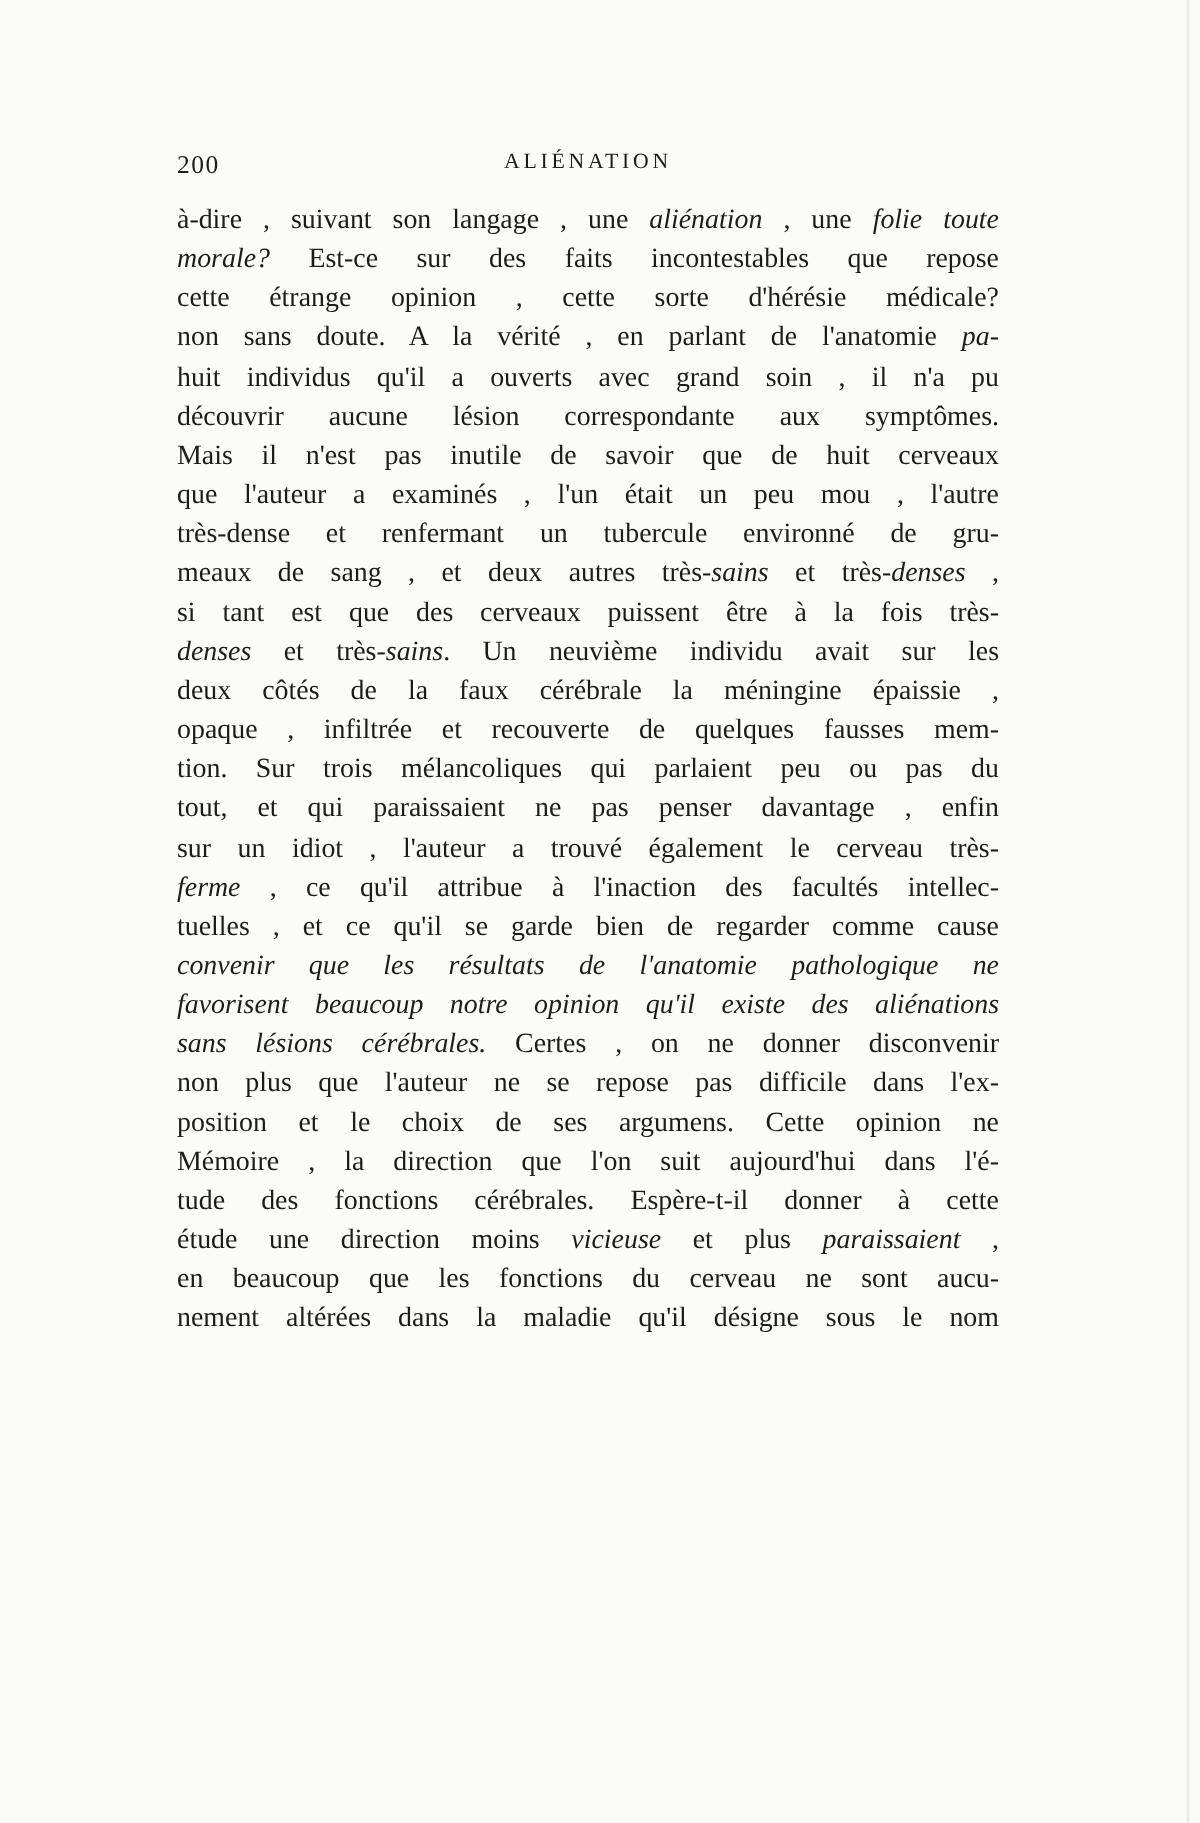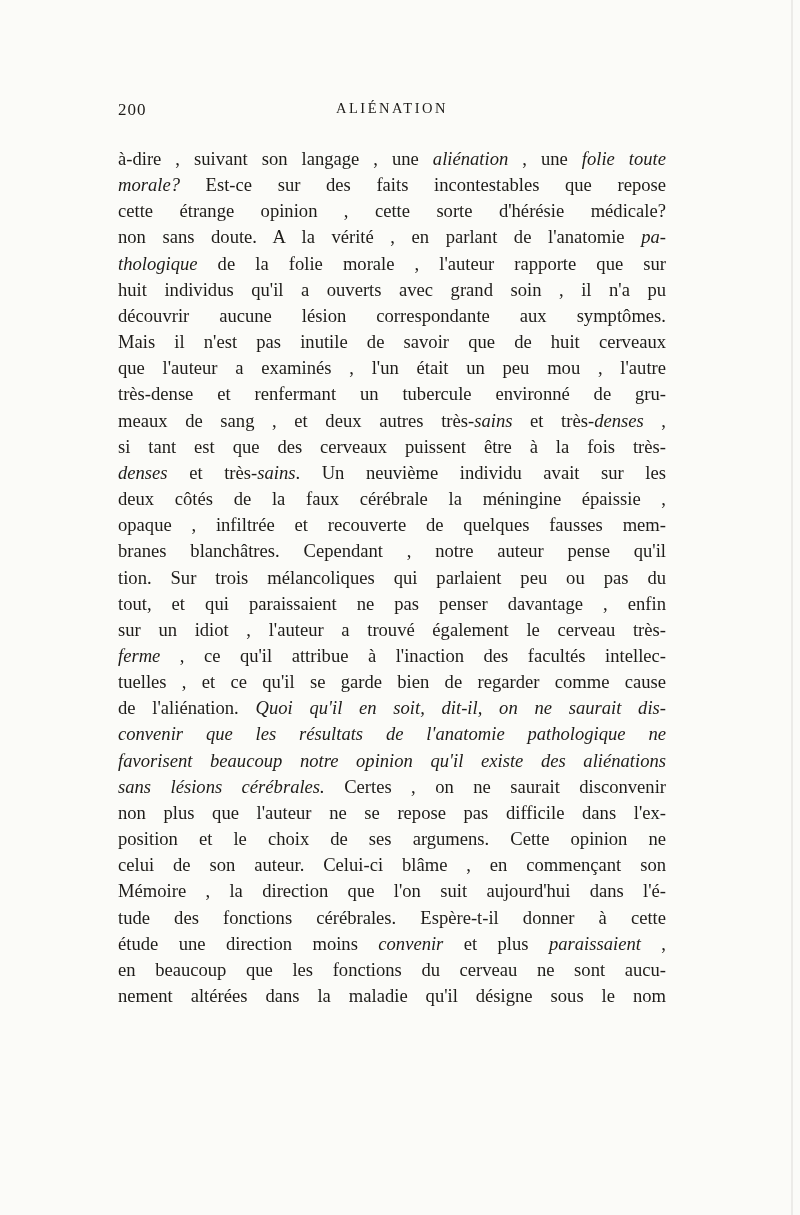--- a/index.html
+++ b/index.html
@@ -25,21 +25,21 @@
   }
   .page-inner {
     position: absolute;
     left: 118px;
     top: 96px;
     width: 548px;
   }
   .running-head {
     position: relative;
     height: 30px;
-    margin-bottom: 20px;
+    margin-bottom: 8px;
   }
   .page-number {
     position: absolute;
     left: 0;
     top: 4px;
     font-size: 17px;
     letter-spacing: 1px;
   }
   .header-title {
     position: absolute;
@@ -71,43 +71,39 @@
 <div class="page-inner">
   <div class="running-head">
     <span class="page-number">200</span>
     <span class="header-title">ALIÉNATION</span>
   </div>
   <div class="body-text">
       <div class="line"><span>à-dire , suivant son langage , une </span><em>aliénation</em><span> , une </span><em>folie toute</em></div>
       <div class="line"><em>morale?</em><span> Est-ce sur des faits incontestables que repose</span></div>
       <div class="line"><span>cette étrange opinion , cette sorte d'hérésie médicale?</span></div>
       <div class="line"><span>non sans doute. A la vérité , en parlant de l'anatomie </span><em>pa-</em></div>
-      <div class="line"><em>thologique</em><span> de la folie morale , l'auteur rapporte que sur</span></div>
       <div class="line"><span>huit individus qu'il a ouverts avec grand soin , il n'a pu</span></div>
       <div class="line"><span>découvrir aucune lésion correspondante aux symptômes.</span></div>
       <div class="line"><span>Mais il n'est pas inutile de savoir que de huit cerveaux</span></div>
       <div class="line"><span>que l'auteur a examinés , l'un était un peu mou , l'autre</span></div>
       <div class="line"><span>très-dense et renfermant un tubercule environné de gru-</span></div>
       <div class="line"><span>meaux de sang , et deux autres très-</span><em>sains</em><span> et très-</span><em>denses</em><span> ,</span></div>
       <div class="line"><span>si tant est que des cerveaux puissent être à la fois très-</span></div>
       <div class="line"><em>denses</em><span> et très-</span><em>sains</em><span>. Un neuvième individu avait sur les</span></div>
       <div class="line"><span>deux côtés de la faux cérébrale la méningine épaissie ,</span></div>
       <div class="line"><span>opaque , infiltrée et recouverte de quelques fausses mem-</span></div>
-      <div class="line"><span>branes blanchâtres. Cependant , notre auteur pense qu'il</span></div>
       <div class="line"><span>tion. Sur trois mélancoliques qui parlaient peu ou pas du</span></div>
       <div class="line"><span>tout, et qui paraissaient ne pas penser davantage , enfin</span></div>
       <div class="line"><span>sur un idiot , l'auteur a trouvé également le cerveau très-</span></div>
       <div class="line"><em>ferme</em><span> , ce qu'il attribue à l'inaction des facultés intellec-</span></div>
       <div class="line"><span>tuelles , et ce qu'il se garde bien de regarder comme cause</span></div>
-      <div class="line"><span>de l'aliénation. </span><em>Quoi qu'il en soit, dit-il, on ne saurait dis-</em></div>
       <div class="line"><em>convenir que les résultats de l'anatomie pathologique ne</em></div>
       <div class="line"><em>favorisent beaucoup notre opinion qu'il existe des aliénations</em></div>
-      <div class="line"><em>sans lésions cérébrales.</em><span> Certes , on ne saurait disconvenir</span></div>
+      <div class="line"><em>sans lésions cérébrales.</em><span> Certes , on ne donner disconvenir</span></div>
       <div class="line"><span>non plus que l'auteur ne se repose pas difficile dans l'ex-</span></div>
       <div class="line"><span>position et le choix de ses argumens. Cette opinion ne</span></div>
-      <div class="line"><span>celui de son auteur. Celui-ci blâme , en commençant son</span></div>
       <div class="line"><span>Mémoire , la direction que l'on suit aujourd'hui dans l'é-</span></div>
       <div class="line"><span>tude des fonctions cérébrales. Espère-t-il donner à cette</span></div>
-      <div class="line"><span>étude une direction moins </span><em>convenir</em><span> et plus </span><em>paraissaient</em><span> ,</span></div>
+      <div class="line"><span>étude une direction moins </span><em>vicieuse</em><span> et plus </span><em>paraissaient</em><span> ,</span></div>
       <div class="line"><span>en beaucoup que les fonctions du cerveau ne sont aucu-</span></div>
       <div class="line"><span>nement altérées dans la maladie qu'il désigne sous le nom</span></div>
     </div>
 </div>
 
 </body></html>

